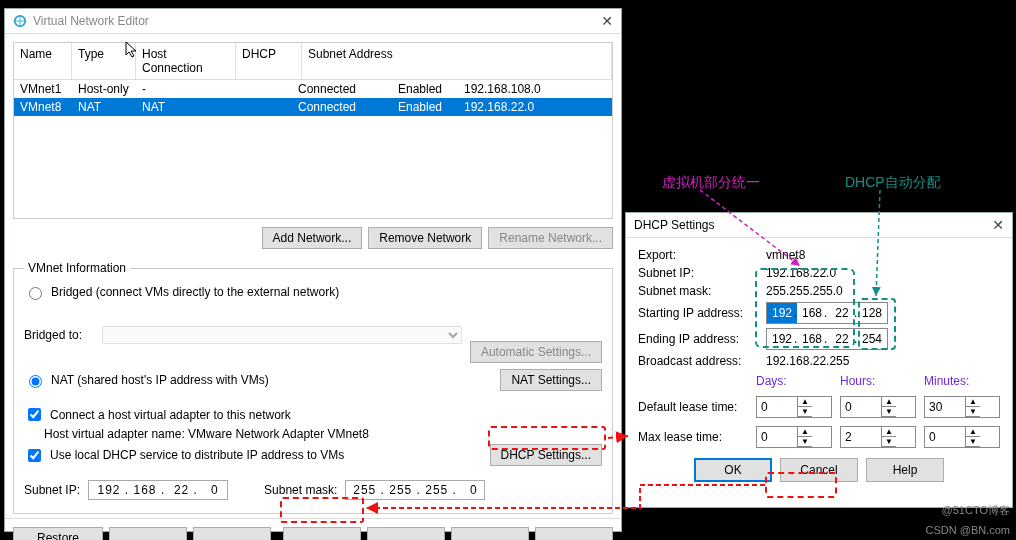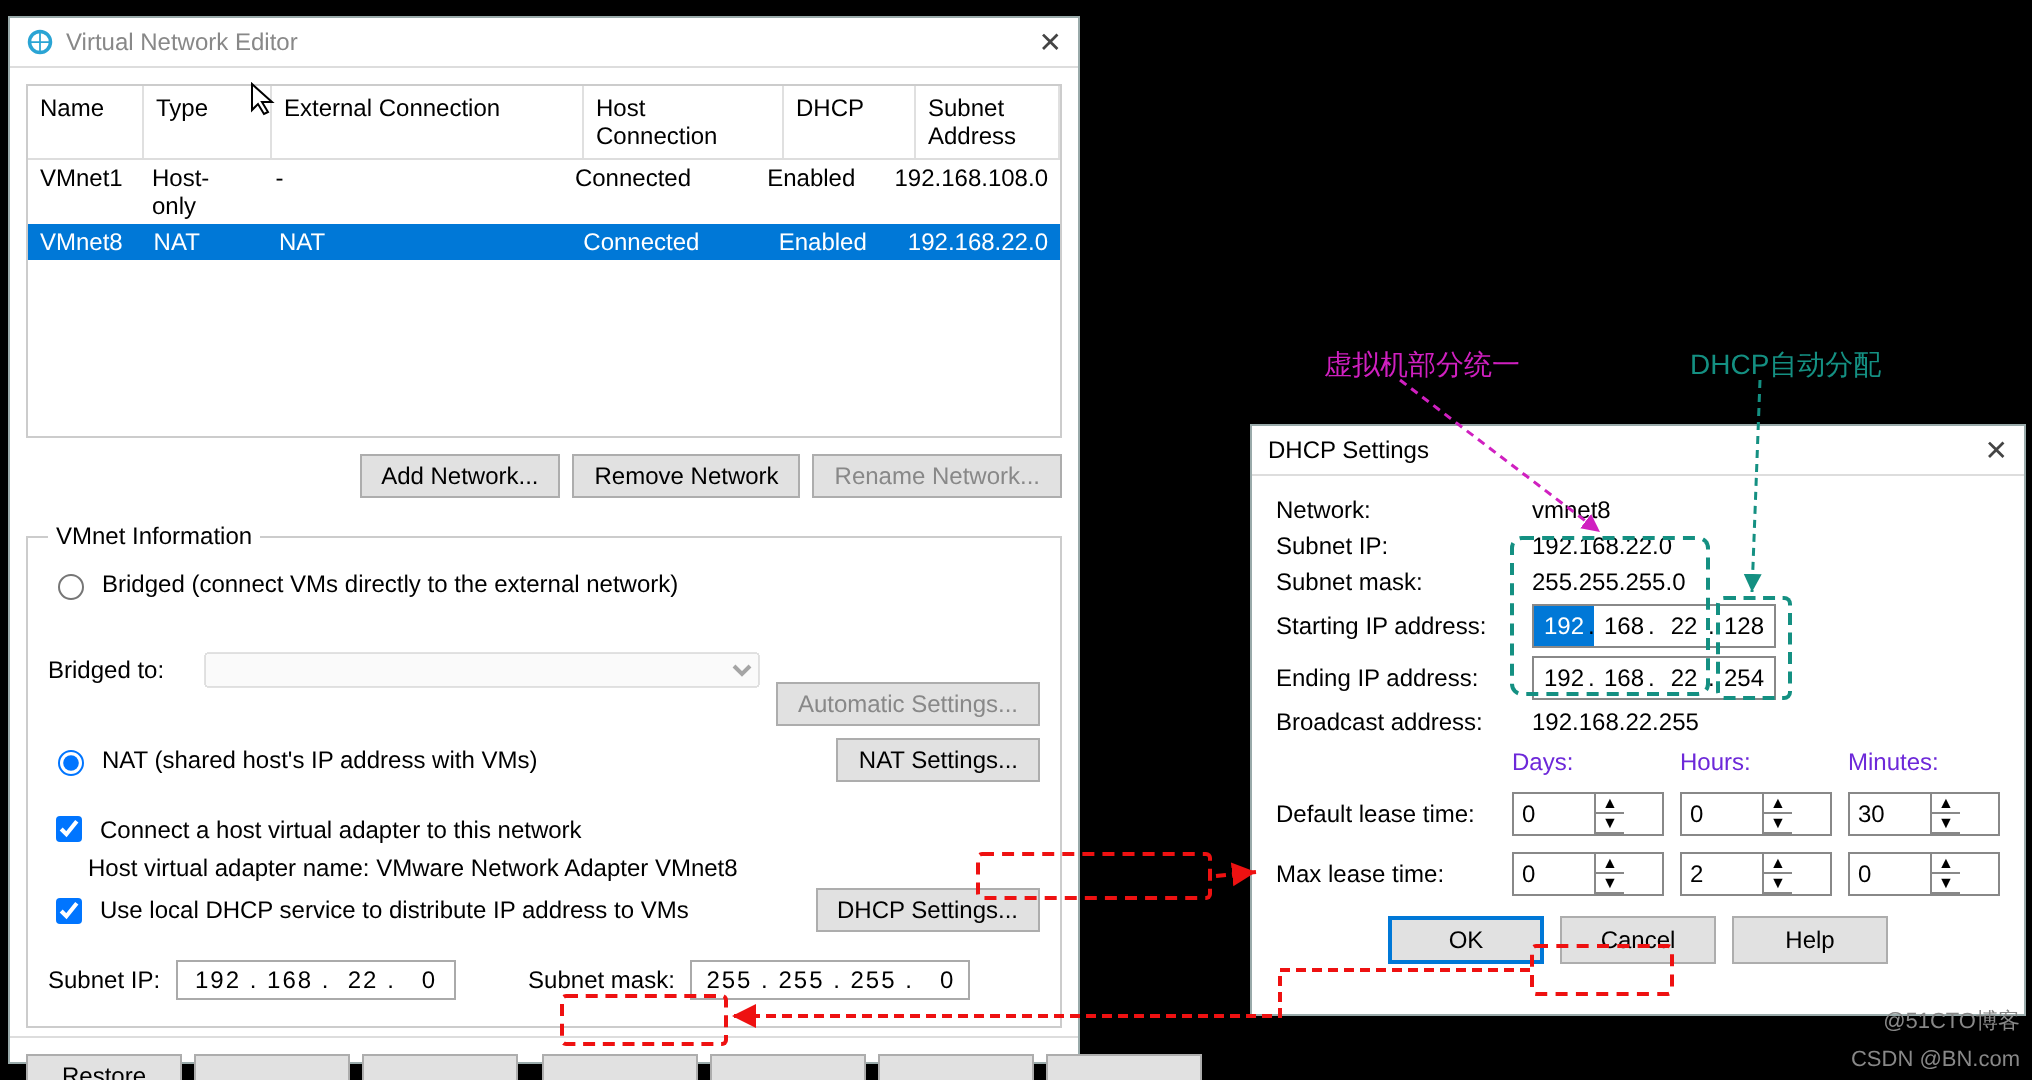--- a/index.html
+++ b/index.html
@@ -52,42 +52,41 @@
   .dash-red{position:absolute; border:2px dashed #e11;}
   .dash-teal{position:absolute; border:2px dashed #149082;}
   .watermark{position:absolute; right:6px; bottom:4px; color:#888; font-size:11px;}
   .appicon{width:14px;height:14px;display:inline-block;}
   .appicon svg{width:14px;height:14px;}
   .cursor{position:absolute; left:120px; top:32px; pointer-events:none;}
 </style>
 </head>
 <body>
 
-<div class="window" style="left:4px; top:8px; width:536px; height:524px;">
+<div class="window" style="left:4px; top:8px; width:618px; height:524px;">
   <div class="titlebar">
     <div class="left">
       <span class="appicon">
         <svg viewBox="0 0 16 16">
             <circle cx="8" cy="8" r="6" fill="none" stroke="#2aa4d4" stroke-width="2"></circle>
             <path d="M2 8h12M8 2v12" stroke="#2aa4d4"></path>
           </svg>
       </span>
       <span>Virtual Network Editor</span>
     </div>
     <span class="xicon">✕</span>
   </div>
   <svg class="cursor" width="18" height="18">
       <path d="M1 1 L1 14 L4 11 L7 16 L9 15 L6 10 L11 10 Z" fill="#fff" stroke="#000"></path>
     </svg>
 
   <div class="tbl">
     <div class="head">
       <div class="c-name">Name</div>
       <div class="c-type">Type</div>
-      <div class="c-ext">External Connection</div>
       <div class="c-host">Host Connection</div>
       <div class="c-dhcp">DHCP</div>
       <div class="c-sub">Subnet Address</div>
     </div>
     <div class="body">
       <div class="row">
         <div class="c-name">VMnet1</div>
         <div class="c-type">Host-only</div>
         <div class="c-ext">-</div>
         <div class="c-host">Connected</div>
@@ -160,21 +159,21 @@
   </div>
 </div>
 
 <div class="window" style="left:625px; top:212px; width:388px; height:296px;">
   <div class="titlebar">
     <span style="color:#000">DHCP Settings</span>
     <span class="xicon">✕</span>
   </div>
   <div class="dhcp-body">
     <div class="kv">
-        <span class="k">Network:</span>
+        <span class="k">Export:</span>
         <span>vmnet8</span>
       </div>
     <div class="kv">
         <span class="k">Subnet IP:</span>
         <span>192.168.22.0</span>
       </div>
     <div class="kv">
         <span class="k">Subnet mask:</span>
         <span>255.255.255.0</span>
       </div>

